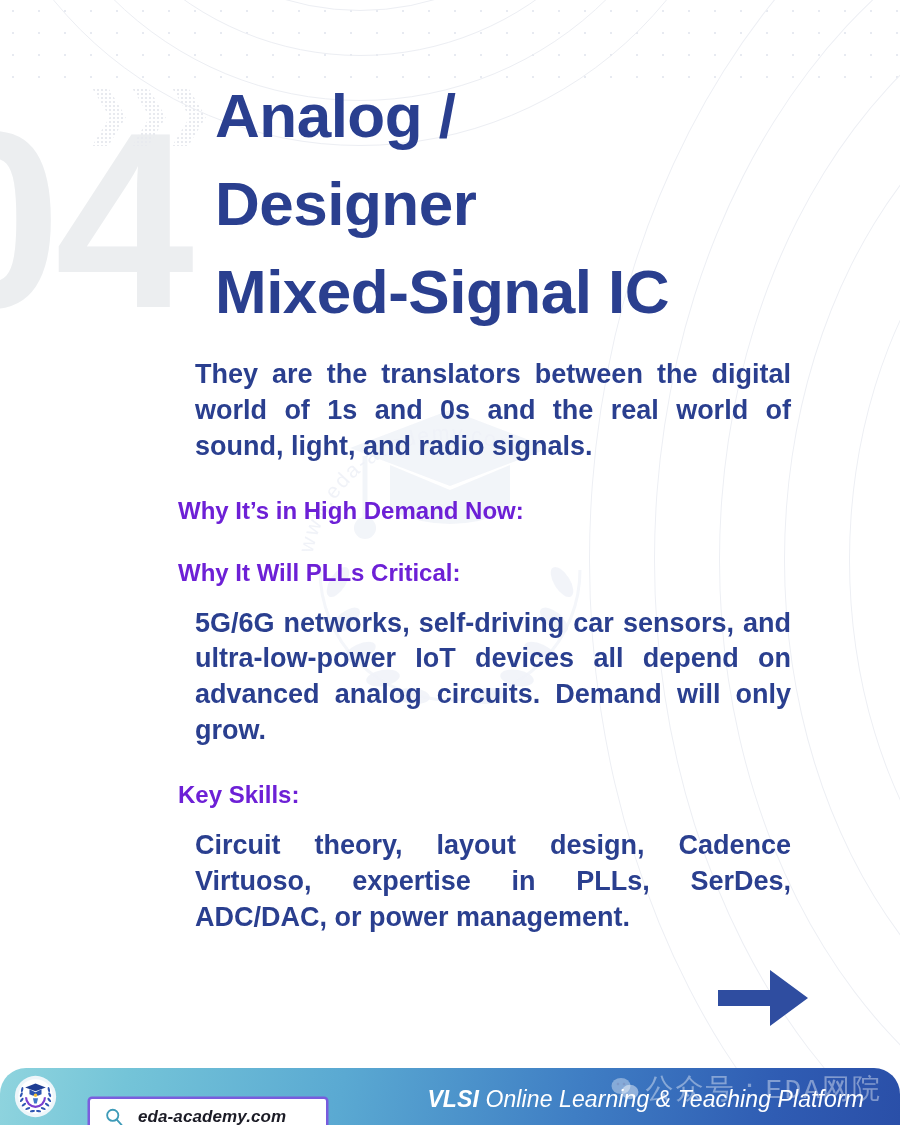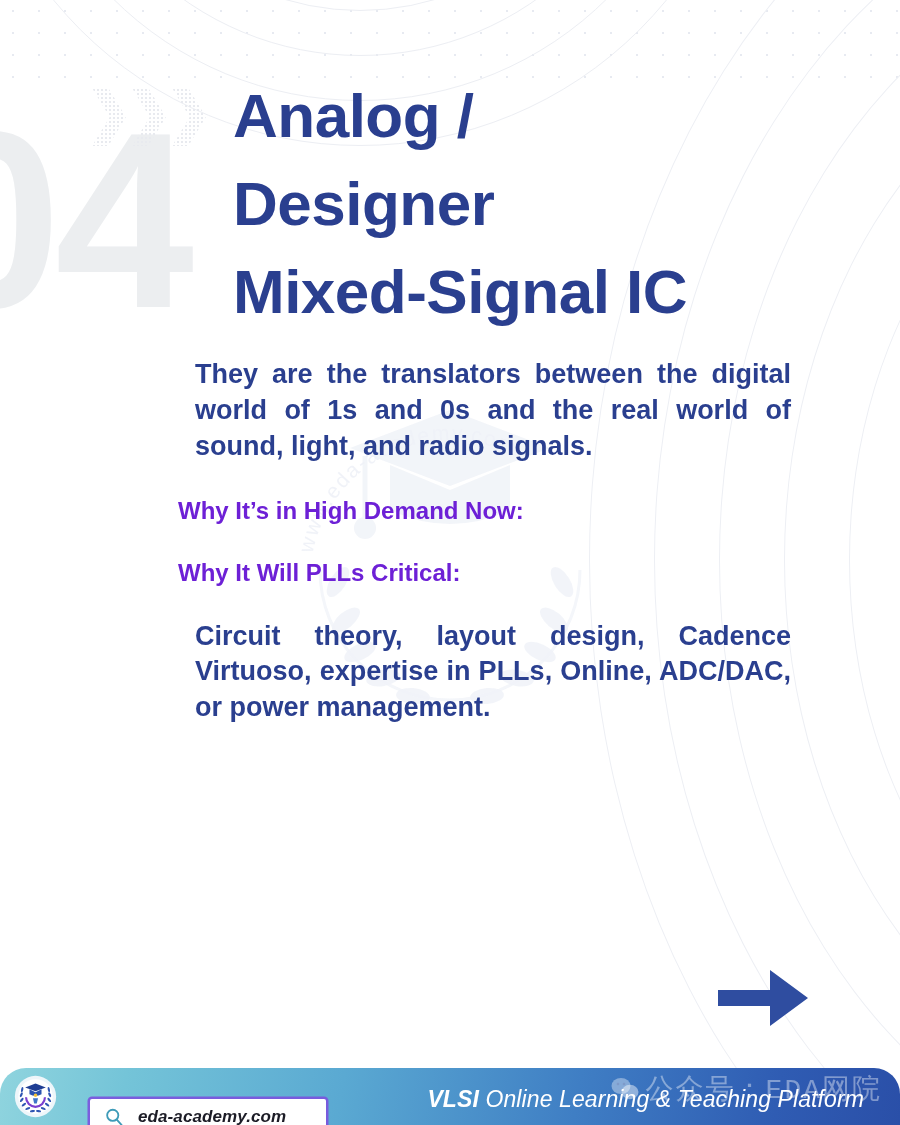--- a/index.html
+++ b/index.html
@@ -90,21 +90,21 @@
     left: 250px;
     top: 370px;
     width: 400px;
     height: 400px;
     opacity: .5;
   }
 
   
   .title {
     position: absolute;
-    left: 233px;
+    left: 215px;
     top: 72px;
     width: 600px;
     font-size: 62px;
     line-height: 1.42;
     font-weight: 800;
     letter-spacing: -0.5px;
     color: #2a3f8f;
   }
 
   
@@ -303,24 +303,26 @@
   <div class="copy">
 
     <p class="para">They are the translators between the digital world of 1s and 0s and the real world of sound, light, and radio signals.</p>
 
     <div class="section">
       <p class="section-head">Why It’s in High Demand Now:</p>
     </div>
 
     <div class="section">
       <p class="section-head">Why It Will PLLs Critical:</p>
+      <p class="para">5G/6G networks, self-driving car sensors, and ultra-low-power IoT devices all depend on advanced analog circuits. Demand will only grow.</p>
     </div>
 
     <div class="section">
-      <p class="para">Circuit theory, layout design, Cadence Virtuoso, expertise in PLLs, Online, ADC/DAC, or power management.</p>
+      <p class="section-head">Key Skills:</p>
+      <p class="para">Circuit theory, layout design, Cadence Virtuoso, expertise in PLLs, SerDes, ADC/DAC, or power management.</p>
     </div>
   </div>
 
   <svg class="next-arrow" viewBox="0 0 92 64">
     <polygon points="0,24 52,24 52,4 90,32 52,60 52,40 0,40" fill="#2f4da0"></polygon>
   </svg>
 
   <div class="footer">
     <div class="footer-inner">
 

